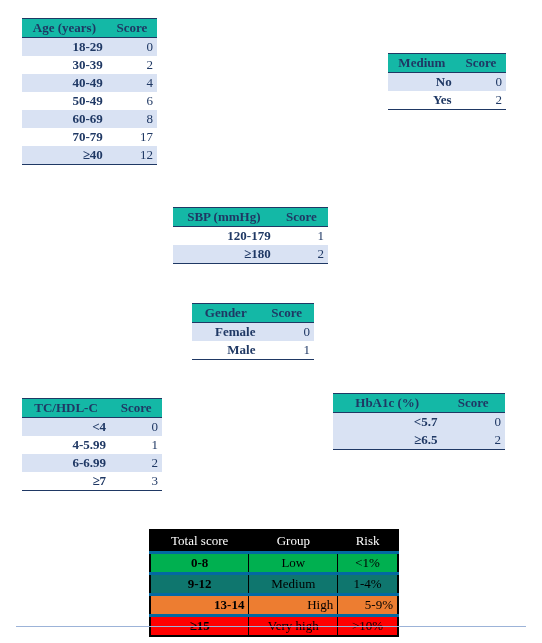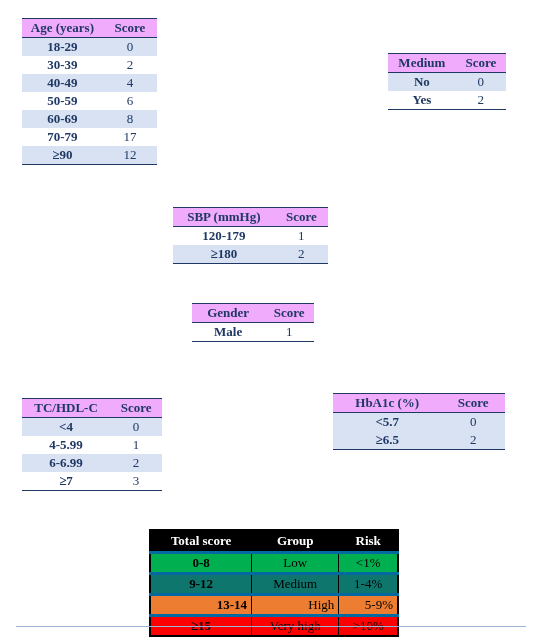--- a/index.html
+++ b/index.html
@@ -18,27 +18,27 @@
     border-collapse: collapse;
     border-top: 1.5px solid #1f3864;
     border-bottom: 1.5px solid #1f3864;
   }
   .tbl th {
     font-weight: bold;
     color: #1f3864;
     text-align: center;
     padding: 1px 8px;
     border-bottom: 1px solid #1f3864;
-    background: #f0abfc;
+    background: #14b8a6;
   }
   .tbl td {
-    text-align: center;
+    text-align: right;
     color: #1f3864;
     font-weight: bold;
-    padding: 1px 20px;
+    padding: 1px 4px;
   }
   .tbl td.score {
     font-weight: normal;
   }
   .tbl tbody tr.band {
     background: #d9e2f3;
   }
   
   #age-table    { left: 22px;  top: 18px; width: 135px; }
   #smoker-table { left: 388px; top: 53px; width: 118px; }
@@ -52,21 +52,21 @@
     left: 149px;
     top: 529px;
     width: 250px;
     border-collapse: collapse;
     border: 2px solid #000;
     font-size: 13px;
   }
   .total-table th {
     background: #000;
     color: #fff;
-    font-weight: bold;
+    font-weight: normal;
     text-align: center;
     padding: 2px 4px;
     border-right: 1px solid #000;
   }
   .total-table td {
     text-align: center;
     font-weight: bold;
     color: #000;
     padding: 1px 4px;
     border-top: 3px solid #0369a1;
@@ -105,33 +105,33 @@
       </tr>
     <tr>
         <td>30-39</td>
         <td class="score">2</td>
       </tr>
     <tr class="band">
         <td>40-49</td>
         <td class="score">4</td>
       </tr>
     <tr>
-        <td>50-59</td>
+        <td>50-49</td>
         <td class="score">6</td>
       </tr>
     <tr class="band">
         <td>60-69</td>
         <td class="score">8</td>
       </tr>
     <tr>
         <td>70-79</td>
         <td class="score">17</td>
       </tr>
     <tr class="band">
-        <td>≥90</td>
+        <td>≥40</td>
         <td class="score">12</td>
       </tr>
   </tbody>
 </table>
 
 <table id="smoker-table" class="tbl">
   <thead>
       <tr>
     <th>Medium</th>
     <th>Score</th>
@@ -169,20 +169,24 @@
 </table>
 
 <table id="gender-table" class="tbl">
   <thead>
       <tr>
     <th>Gender</th>
     <th>Score</th>
   </tr>
     </thead>
   <tbody>
+    <tr class="band">
+        <td>Female</td>
+        <td class="score">0</td>
+      </tr>
     <tr>
         <td>Male</td>
         <td class="score">1</td>
       </tr>
   </tbody>
 </table>
 
 <table id="tc-table" class="tbl">
   <thead>
       <tr>

